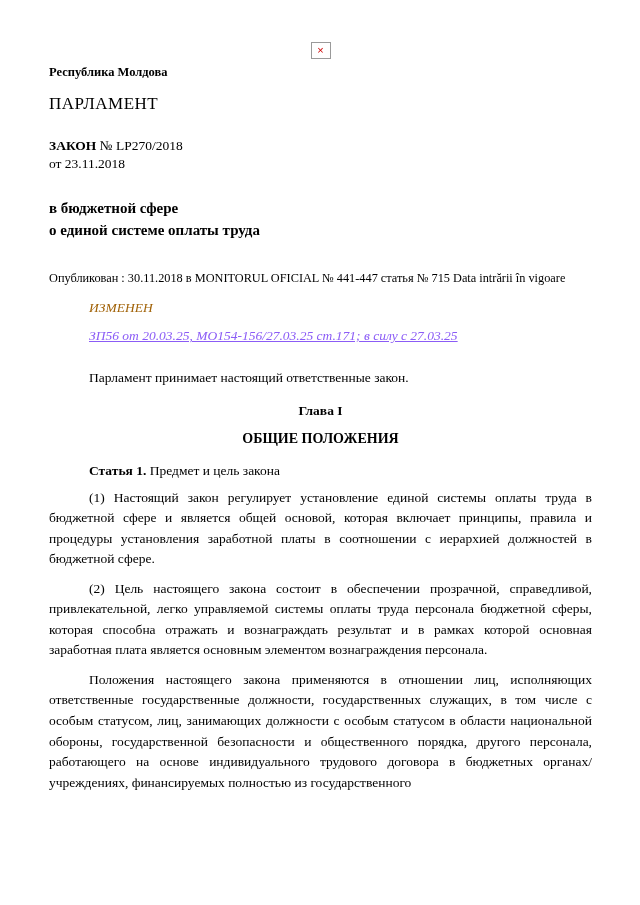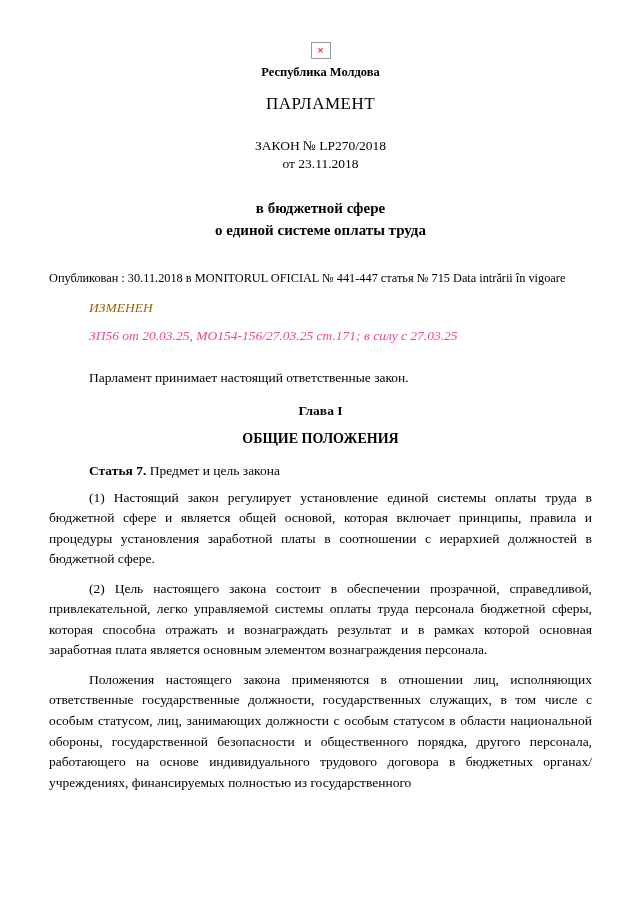--- a/index.html
+++ b/index.html
@@ -13,21 +13,21 @@
     font-family: "Liberation Serif", "DejaVu Serif", serif;
     color: #000000;
     box-sizing: border-box;
   }
   .page {
     box-sizing: border-box;
     width: 640px;
     min-height: 905px;
     padding: 40px 48px 30px 49px;
   }
-  .center { text-align: center; }
+  .center { }
 
   .emblem-wrap {
     text-align: center;
     margin-bottom: 6px;
   }
   .broken-img {
     display: inline-block;
     width: 18px;
     height: 15px;
     border: 1px solid #9a9a9a;
@@ -47,21 +47,21 @@
   }
   .parliament {
     font-size: 17px;
     letter-spacing: 0.5px;
     margin: 0 0 24px 0;
   }
   .law-line {
     font-size: 13.5px;
     margin: 0 0 2px 0;
   }
-  .law-line .law-label { font-weight: normal; }
+  .law-line .law-label { font-weight: bold; }
   .law-date {
     font-size: 13.5px;
     margin: 0 0 26px 0;
   }
   .law-title {
     font-size: 15px;
     font-weight: bold;
     line-height: 1.45;
     margin: 0 0 30px 0;
   }
@@ -76,22 +76,23 @@
     color: #a16207;
     margin: 0 0 12px 0;
     padding-left: 40px;
   }
   .amend-link-line {
     font-size: 13.5px;
     margin: 0 0 24px 0;
     padding-left: 40px;
   }
   .amend-link-line a {
-    color: #ec4899;
+    color: #8b5cf6;
     font-style: italic;
+    text-decoration: underline;
     cursor: pointer;
   }
   .para {
     font-size: 13.5px;
     line-height: 1.52;
     text-align: justify;
     text-indent: 40px;
     margin: 0 0 9px 0;
   }
   .chapter-label {
@@ -147,21 +148,21 @@
     <a>ЗП56 от 20.03.25, MO154-156/27.03.25 ст.171; в силу с 27.03.25</a>
   </div>
 
   <p class="para">Парламент принимает настоящий ответственные закон.</p>
 
   <div class="chapter-label">Глава I</div>
 
   <div class="chapter-title">ОБЩИЕ ПОЛОЖЕНИЯ</div>
 
   <div class="article-heading">
-    <span class="article-label">Статья 7.</span>
+    <span class="article-label">Статья 1.</span>
     <span>Предмет и цель закона</span>
   </div>
 
   <p class="para">(1) Настоящий закон регулирует установление единой системы оплаты труда в бюджетной сфере и является общей основой, которая включает принципы, правила и процедуры установления заработной платы в соотношении с иерархией должностей в бюджетной сфере.</p>
 
   <p class="para">(2) Цель настоящего закона состоит в обеспечении прозрачной, справедливой, привлекательной, легко управляемой системы оплаты труда персонала бюджетной сферы, которая способна отражать и вознаграждать результат и в рамках которой основная заработная плата является основным элементом вознаграждения персонала.</p>
 
 
 
   <p class="para">Положения настоящего закона применяются в отношении лиц, исполняющих ответственные государственные должности, государственных служащих, в том числе с особым статусом, лиц, занимающих должности с особым статусом в области национальной обороны, государственной безопасности и общественного порядка, другого персонала, работающего на основе индивидуального трудового договора в бюджетных органах/учреждениях, финансируемых полностью из государственного</p>

